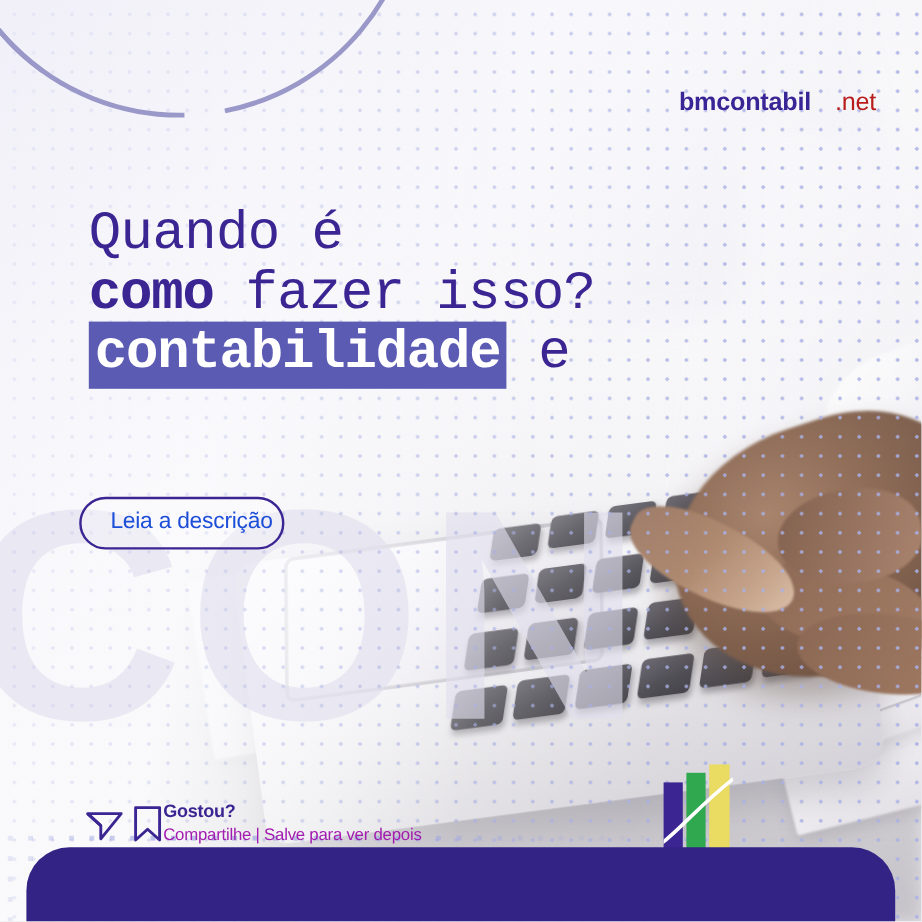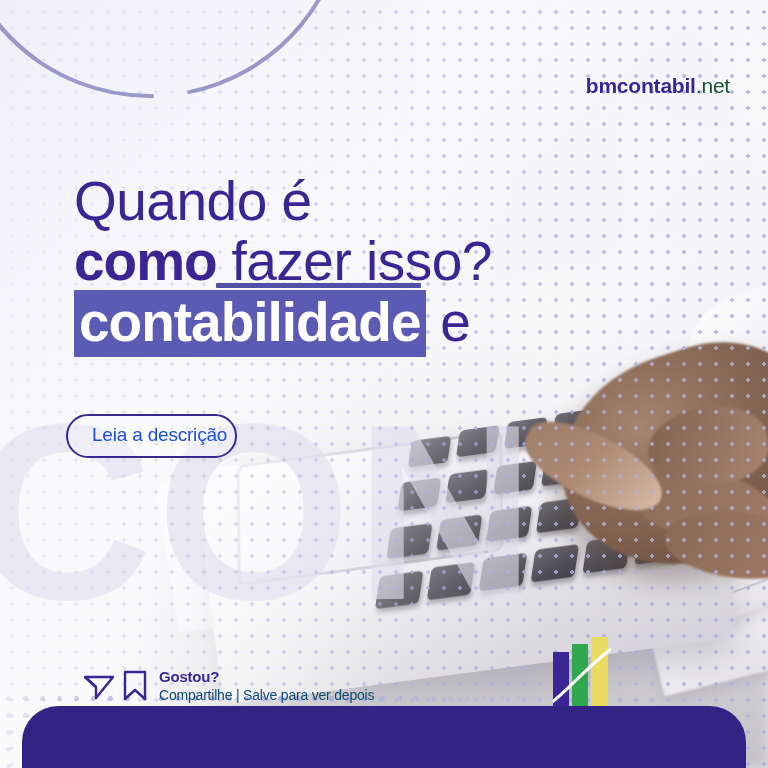--- a/index.html
+++ b/index.html
@@ -157,29 +157,30 @@
 
   
   .arcs { position:absolute; left:-150px; top:-250px; width:520px; height:430px; }
 
   
   .site {
     position:absolute; right:38px; top:74px;
     font-size:21px; font-weight:700; letter-spacing:-.2px;
     color:#3a2596;
   }
-  .site .tld { font-weight:400; color:#14532d; }
+  .site .tld { font-weight:400; color:#b91c1c;margin-left:20px; }
 
   
   .headline {
     position:absolute; left:74px; top:172px;
     width:480px;
     line-height:1.06;
-    font-size:55px;
+    font-size:45px;
     color:#3b2593;
+    font-family:Liberation Mono, monospace;
   }
   .hl-line { white-space:nowrap; margin-bottom:2px; position:relative; }
   .w-light { font-weight:300; letter-spacing:-.5px; }
   .w-bold  { font-weight:700; letter-spacing:-1px; }
   .underline-bar {
     position:absolute; left:142px; top:51px; width:205px; height:5px;
     background:#5150a8; border-radius:1px;
   }
   .hl-hi {
     background:#5b5bb4;
@@ -198,25 +199,25 @@
     border:2px solid #3b2593;
     border-radius:30px;
     color:#1d4ed8;
     font-size:19px;
     font-weight:400;
     letter-spacing:-.2px;
     background:rgba(255,255,255,.28);
   }
 
   
-  .share { position:absolute; left:82px; top:668px; display:flex; align-items:center; gap:11px; }
+  .share { position:absolute; left:70px; top:668px; display:flex; align-items:flex-end; }
   .share-icons { display:flex; align-items:center; gap:6px; }
   .share-text { line-height:1.24; }
   .share-title { font-size:15px; font-weight:700; color:#3b2593; letter-spacing:-.2px; }
-  .share-sub { font-size:14px; font-weight:400; color:#0c4a6e; letter-spacing:-.2px; }
+  .share-sub { font-size:14px; font-weight:400; color:#a21caf; letter-spacing:-.2px; }
 
   
   .logo { position:absolute; left:553px; top:637px; display:flex; align-items:flex-end; gap:7px; }
   .logo-mark { position:relative; width:58px; height:72px; }
   .bar { position:absolute; bottom:0; }
   .bar-1 { left:0;  width:16px; height:57px; background:#3b2593; }
   .bar-2 { left:19px; width:16px; height:65px; background:#2fa84f; }
   .bar-3 { left:38px; width:17px; height:72px; background:#eadb63; }
   .logo-text { position:relative; top:2px; }
   .logo-bm {

